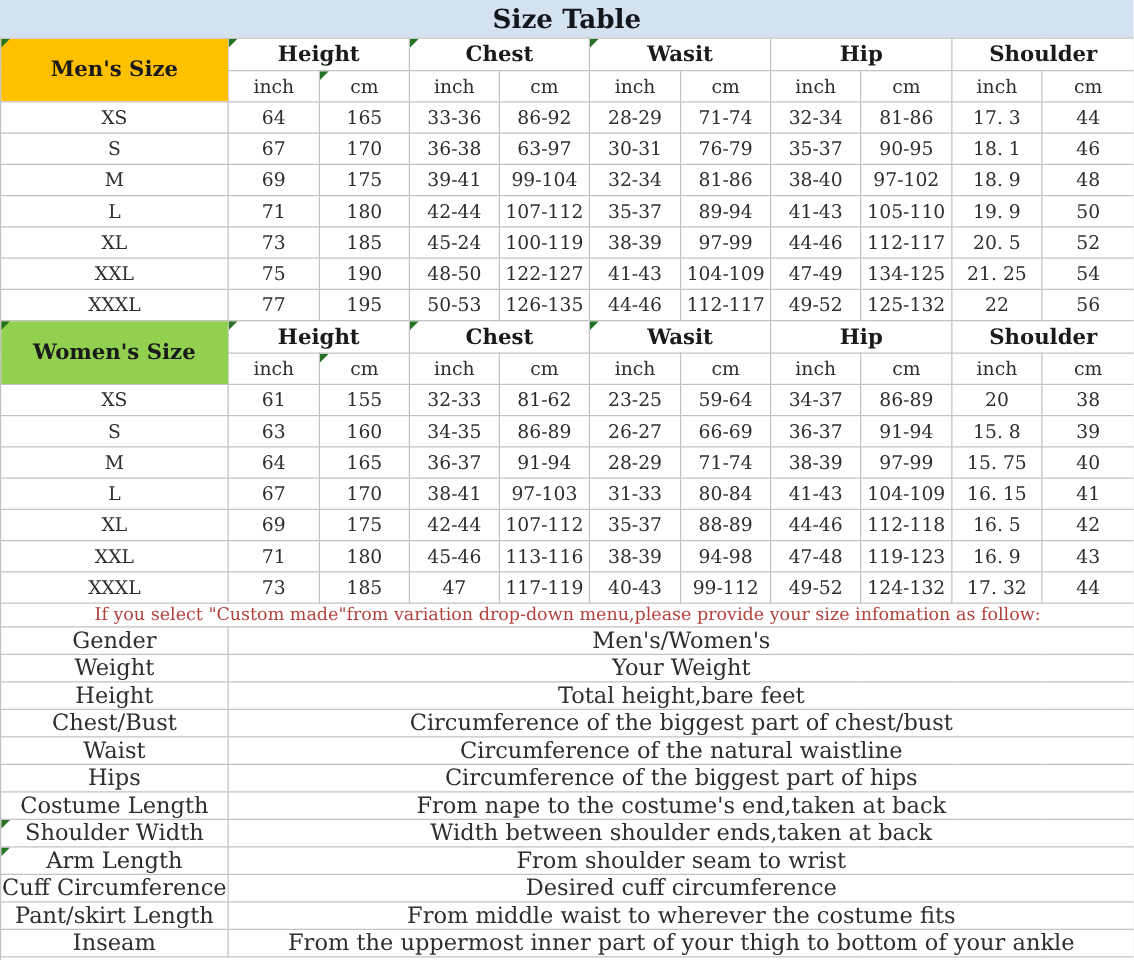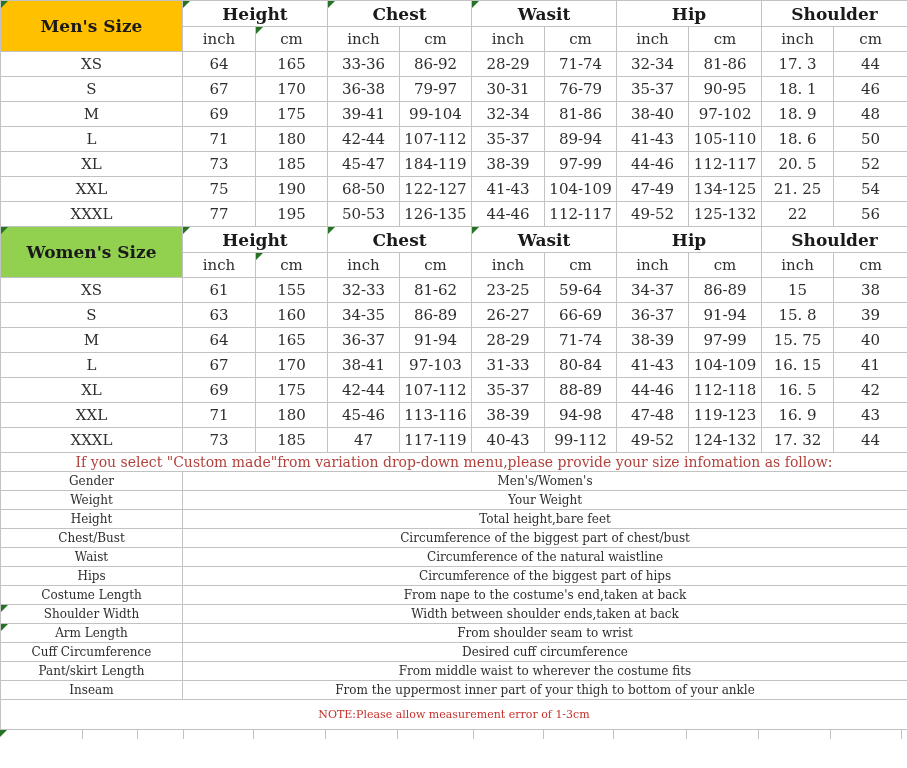--- a/index.html
+++ b/index.html
@@ -24,40 +24,41 @@
     font-size: 15px; white-space: nowrap; overflow: hidden;
     position: relative; padding: 0; color: #2e2e2e;
   }
   tr.gh td { height: 26px; font-size: 17px; font-weight: bold; color: #1a1a1a; }
   tr.sh td { height: 25px; font-size: 15px; }
   tr.dr td { height: 25px; }
   td.seclabel { font-size: 16px; font-weight: normal; }
   td.men   { background: var(--men-bg, #ffc000);   color: var(--men-text, #9c3b20); }
   td.women { background: var(--women-bg, #92d050); color: var(--women-text, #404040); }
   tr.redline td { height: 19px; font-size: 14px; color: var(--red, #b2423c); }
-  tr.mrow td { height: 19px; font-size: 12px; }
+  tr.mrow td { height: 19px; font-size: 18px; }
   tr.noterow td { height: 30px; font-size: 11px; color: var(--note-red, #c5322c); }
   .tri::before {
     content: ""; position: absolute; top: 0; left: 0; width: 0; height: 0;
     border-top: 7px solid var(--tri, #267326); border-right: 7px solid transparent;
   }
   .bottom-strip { position: relative; height: 9px; width: 907px; }
   .bottom-strip .vline {
     position: absolute; top: 0; width: 1px; height: 9px;
     background: var(--grid, #c2c2c2);
   }
   .corner-tri {
     position: absolute; left: 0; width: 0; height: 0;
     border-top: 7px solid var(--tri, #267326); border-right: 7px solid transparent;
   }
 </style>
 </head>
 <body>
 
 <div class="sheet">
+  <div class="title-bar">Size Table</div>
   <table class="grid">
     <colgroup>
       <col style="width:182px">
         <col style="width:73px">
         <col style="width:72px">
       <col style="width:72px">
         <col style="width:72px">
         <col style="width:73px">
       <col style="width:72px">
         <col style="width:72px">
@@ -97,21 +98,21 @@
           <td>32-34</td>
           <td>81-86</td>
           <td>17. 3</td>
           <td>44</td>
         </tr>
         <tr class="dr">
           <td>S</td>
           <td>67</td>
           <td>170</td>
           <td>36-38</td>
-          <td>79-97</td>
+          <td>63-97</td>
           <td>30-31</td>
           <td>76-79</td>
           <td>35-37</td>
           <td>90-95</td>
           <td>18. 1</td>
           <td>46</td>
         </tr>
         <tr class="dr">
           <td>M</td>
           <td>69</td>
@@ -128,41 +129,41 @@
         <tr class="dr">
           <td>L</td>
           <td>71</td>
           <td>180</td>
           <td>42-44</td>
           <td>107-112</td>
           <td>35-37</td>
           <td>89-94</td>
           <td>41-43</td>
           <td>105-110</td>
-          <td>18. 6</td>
+          <td>19. 9</td>
           <td>50</td>
         </tr>
         <tr class="dr">
           <td>XL</td>
           <td>73</td>
           <td>185</td>
-          <td>45-47</td>
-          <td>184-119</td>
+          <td>45-24</td>
+          <td>100-119</td>
           <td>38-39</td>
           <td>97-99</td>
           <td>44-46</td>
           <td>112-117</td>
           <td>20. 5</td>
           <td>52</td>
         </tr>
         <tr class="dr">
           <td>XXL</td>
           <td>75</td>
           <td>190</td>
-          <td>68-50</td>
+          <td>48-50</td>
           <td>122-127</td>
           <td>41-43</td>
           <td>104-109</td>
           <td>47-49</td>
           <td>134-125</td>
           <td>21. 25</td>
           <td>54</td>
         </tr>
         <tr class="dr">
           <td>XXXL</td>
@@ -200,21 +201,21 @@
         <tr class="dr">
           <td>XS</td>
           <td>61</td>
           <td>155</td>
           <td>32-33</td>
           <td>81-62</td>
           <td>23-25</td>
           <td>59-64</td>
           <td>34-37</td>
           <td>86-89</td>
-          <td>15</td>
+          <td>20</td>
           <td>38</td>
         </tr>
         <tr class="dr">
           <td>S</td>
           <td>63</td>
           <td>160</td>
           <td>34-35</td>
           <td>86-89</td>
           <td>26-27</td>
           <td>66-69</td>

